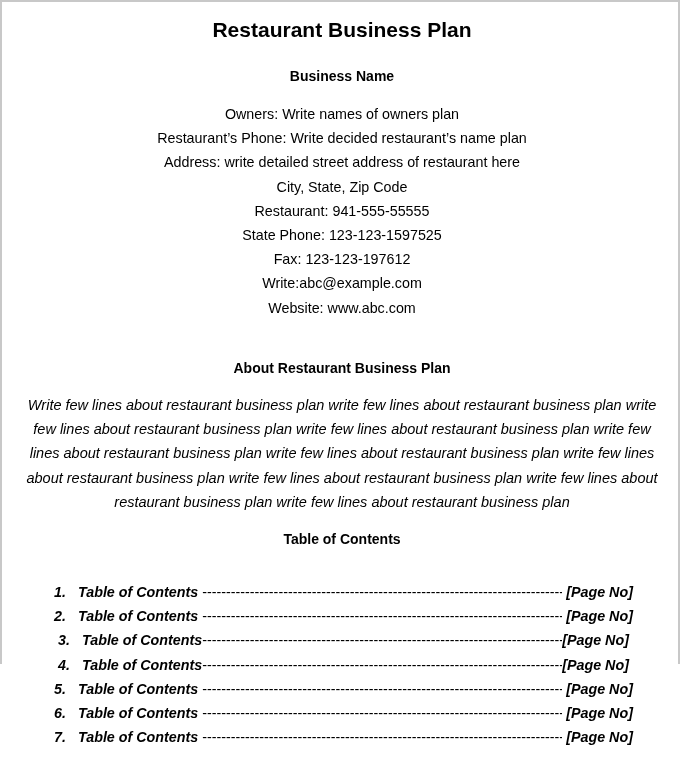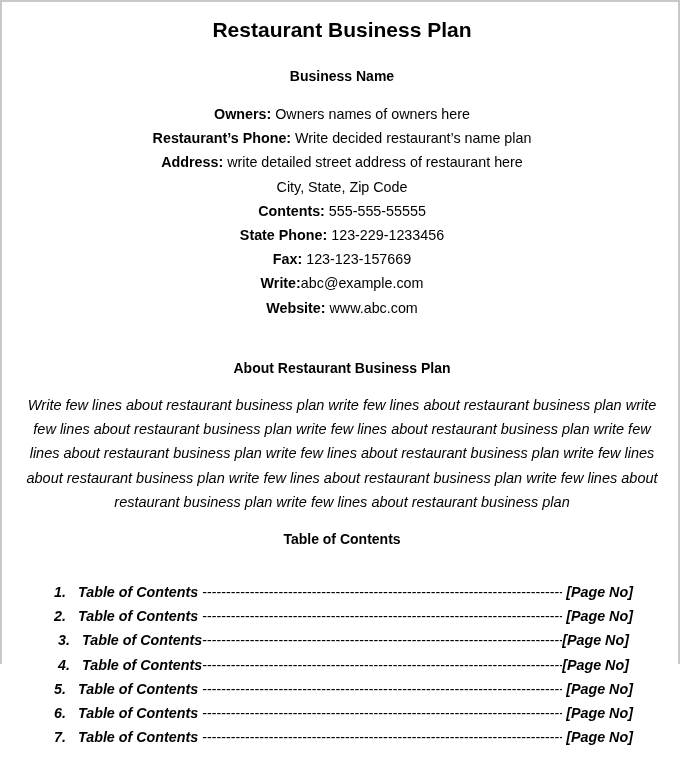--- a/index.html
+++ b/index.html
@@ -14,21 +14,21 @@
     border-left: 2px solid #c8c8c8;
     border-right: 2px solid #c8c8c8;
     background: #fff;
   }
   .center { position: absolute; left: 0; width: 680px; text-align: center; white-space: nowrap; }
   .title { top: 14px; font-size: 21px; font-weight: bold; line-height: 28px; }
   .subhead { font-size: 14px; font-weight: bold; line-height: 20px; }
   .bizname { top: 64px; }
   .contact { top: 100px; font-size: 14.3px; line-height: 24.2px; }
   .contact .row { height: 24.2px; }
-  .contact b { font-weight: bold; }
+  .contact b { font-weight: normal; }
   .about-h { top: 356px; }
   .para { top: 391px; font-size: 14.5px; font-style: italic; line-height: 24.2px; }
   .para .ln { height: 24.2px; }
   .toc-h { top: 527px; }
   .toc { position: absolute; left: 0; top: 578px; width: 680px; }
   .toc-row {
     position: absolute; height: 20px; display: flex; align-items: baseline;
     font-size: 14.3px; font-weight: bold; font-style: italic; line-height: 20px; white-space: nowrap;
   }
   .toc-num { display: inline-block; width: 24px; }
@@ -42,27 +42,27 @@
 </head>
 <body>
 
 <div class="page">
 
   <div class="center title">Restaurant Business Plan</div>
 
   <div class="center subhead bizname">Business Name</div>
 
   <div class="center contact">
-    <div class="row"><b>Owners:</b><span> </span><span>Owners names of owners here</span></div>
+    <div class="row"><b>Owners:</b><span> </span><span>Write names of owners plan</span></div>
     <div class="row"><b>Restaurant’s Phone:</b><span> </span><span>Write decided restaurant’s name plan</span></div>
     <div class="row"><b>Address:</b><span> </span><span>write detailed street address of restaurant here</span></div>
     <div class="row"><b></b><span></span><span>City, State, Zip Code</span></div>
-    <div class="row"><b>Contents:</b><span> </span><span>555-555-55555</span></div>
-    <div class="row"><b>State Phone:</b><span> </span><span>123-229-1233456</span></div>
-    <div class="row"><b>Fax:</b><span> </span><span>123-123-157669</span></div>
+    <div class="row"><b>Restaurant:</b><span> </span><span>941-555-55555</span></div>
+    <div class="row"><b>State Phone:</b><span> </span><span>123-123-1597525</span></div>
+    <div class="row"><b>Fax:</b><span> </span><span>123-123-197612</span></div>
     <div class="row"><b>Write:</b><span></span><span>abc@example.com</span></div>
     <div class="row"><b>Website:</b><span> </span><span>www.abc.com</span></div>
   </div>
 
   <div class="center subhead about-h">About Restaurant Business Plan</div>
 
   <div class="center para">
     <div class="ln">Write few lines about restaurant business plan write few lines about restaurant business plan write</div>
     <div class="ln">few lines about restaurant business plan write few lines about restaurant business plan write few</div>
     <div class="ln">lines about restaurant business plan write few lines about restaurant business plan write few lines</div>

